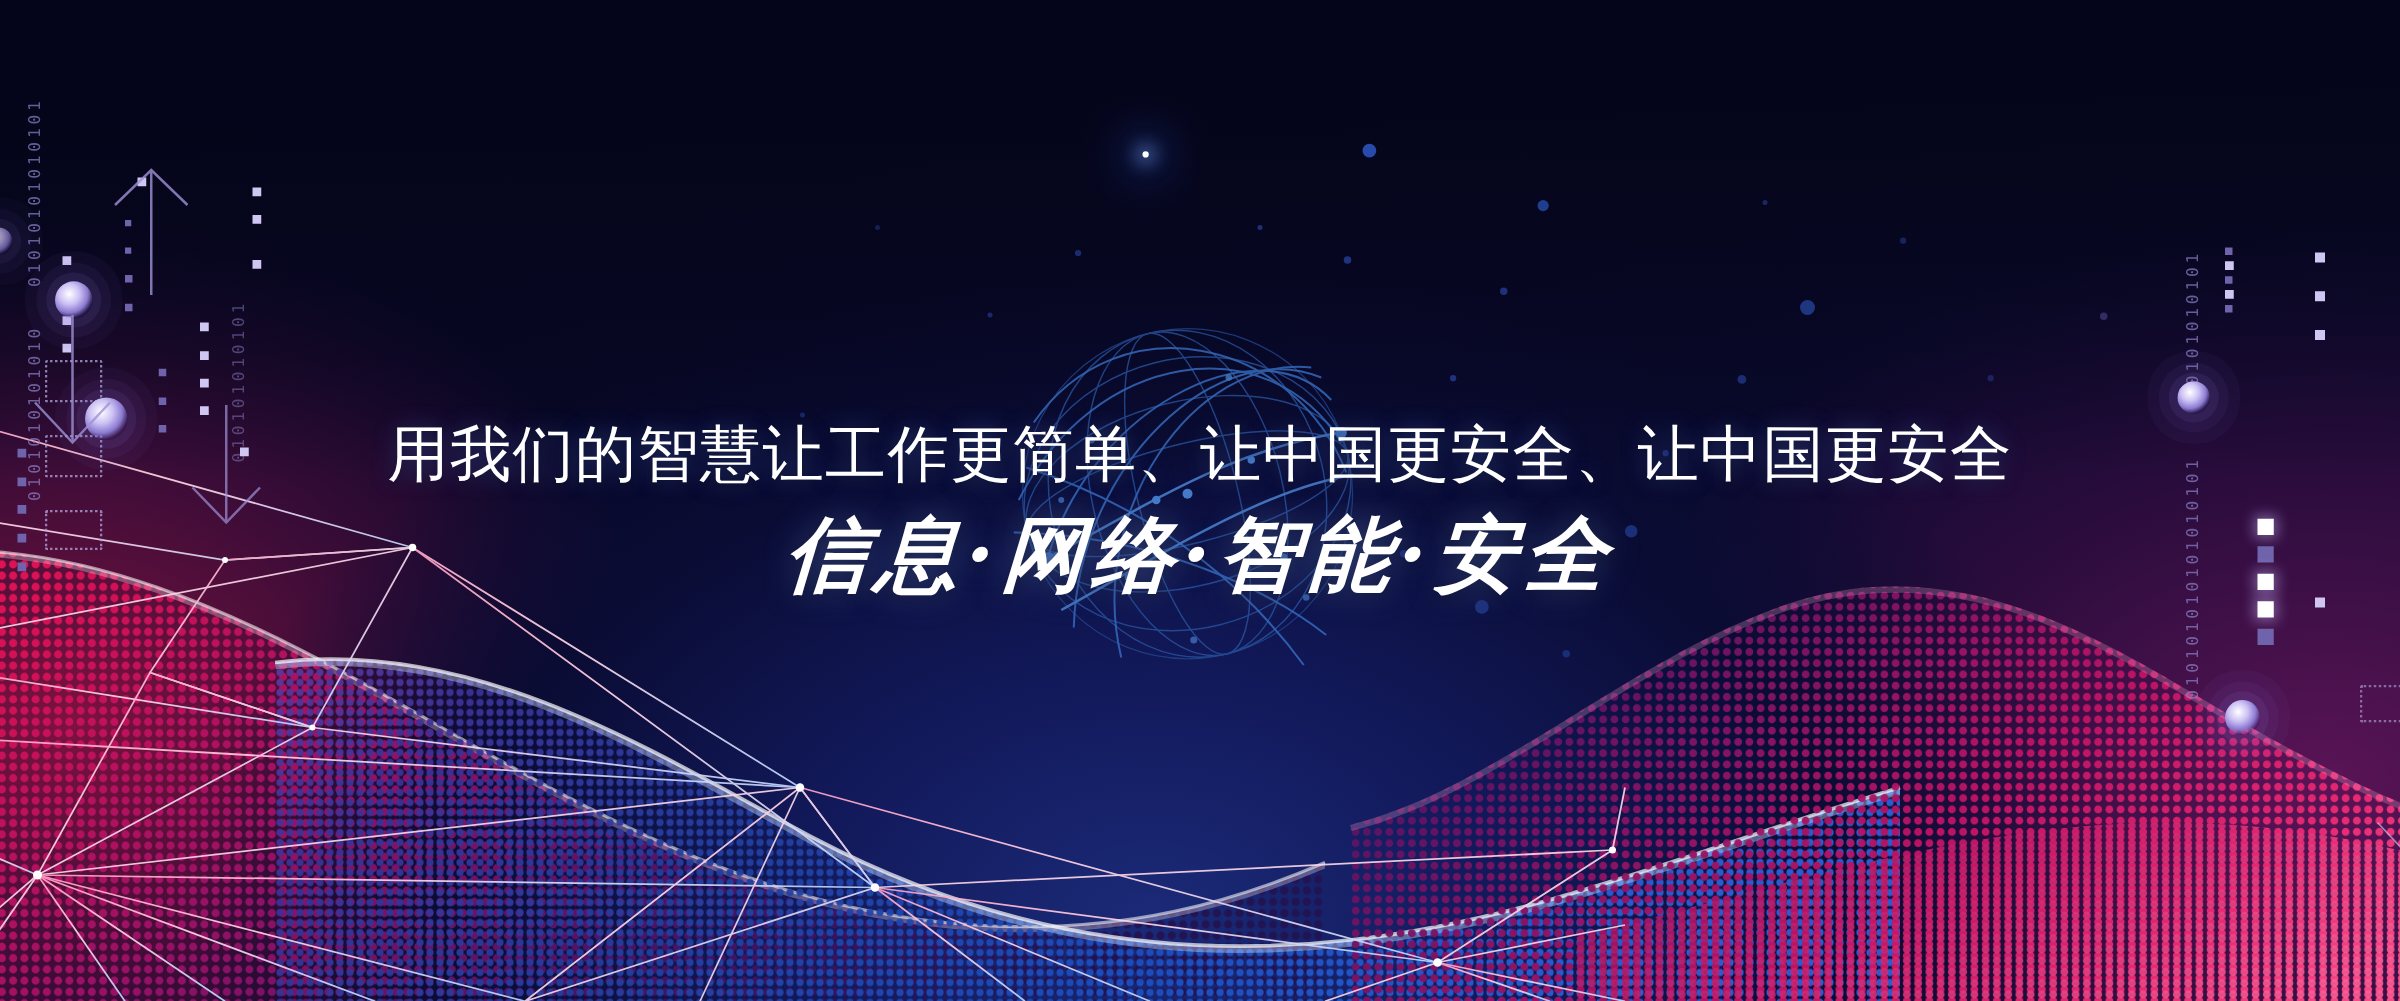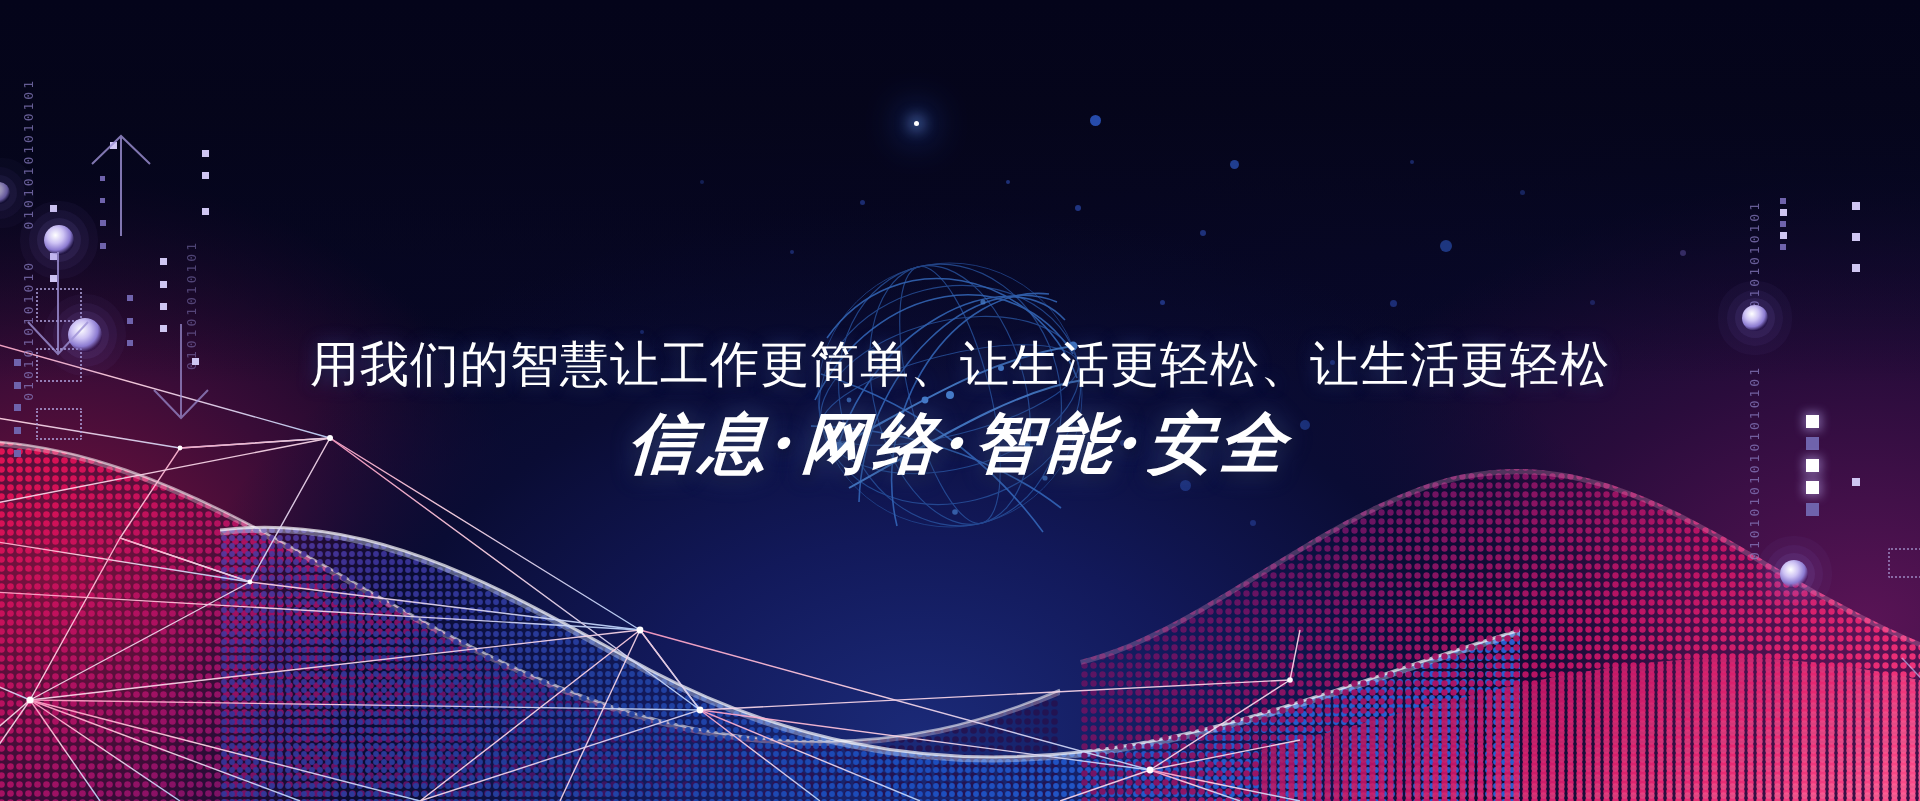--- a/index.html
+++ b/index.html
@@ -432,17 +432,17 @@
       <svg width="40" height="120" viewBox="0 0 40 120">
         <g stroke="#c3b6ee" stroke-width="1.4" fill="none" opacity=".7">
           <path d="M34,4 L34,70"></path>
             <path d="M4,38 L34,70"></path>
         </g>
       </svg>
     </div>
   </div>
 
   <div id="copy">
-    <div id="headline">用我们的智慧让工作更简单、让生活更轻松、让生活更轻松</div>
+    <div id="headline">用我们的智慧让工作更简单、让中国更安全、让中国更安全</div>
     <div id="tagline">信息·网络·智能·安全</div>
   </div>
 
 </div>
 
 </body></html>

